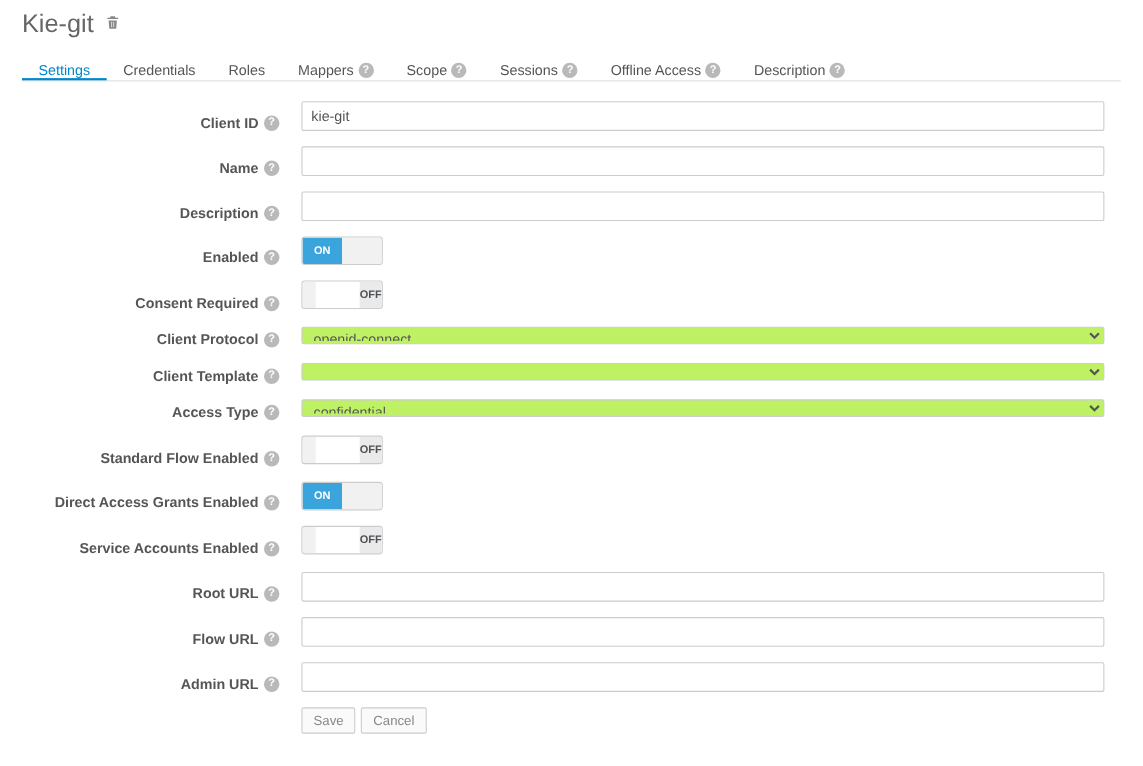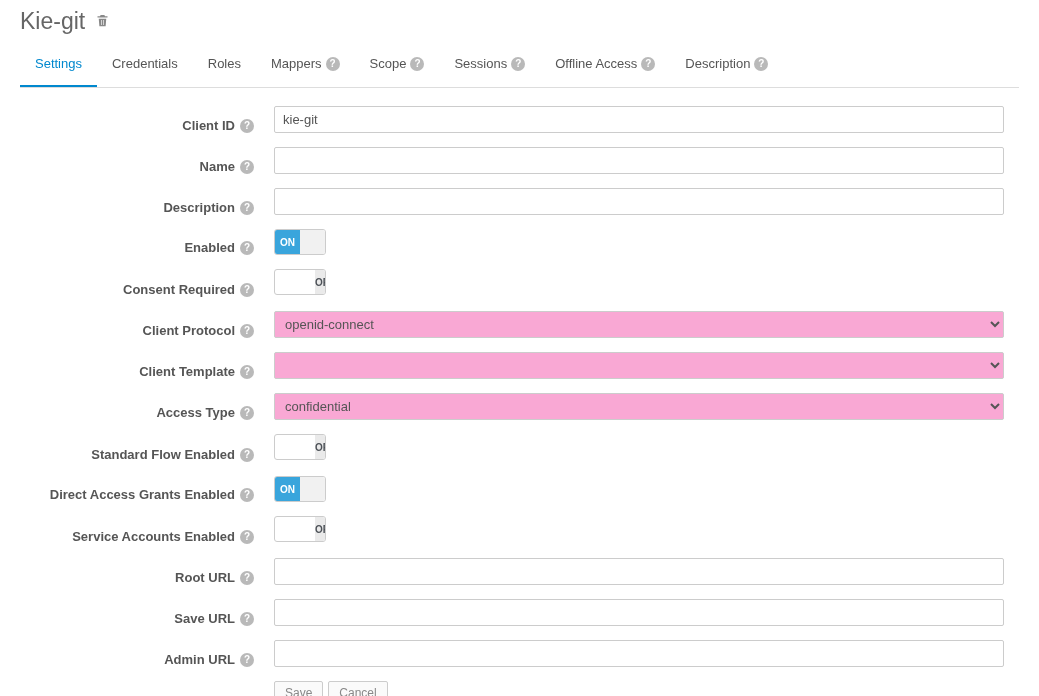--- a/index.html
+++ b/index.html
@@ -3,33 +3,33 @@
 <meta charset="utf-8">
 <style>
   * { box-sizing: border-box; margin: 0; padding: 0; }
   body { font-family: "Helvetica Neue", Helvetica, Arial, sans-serif; font-size: 13px; color: #555; background: #fff; padding: 8px 20px 20px 20px; width: 1039px; }
   
   .page-header { display: flex; align-items: center; gap: 10px; margin-bottom: 12px; }
   .page-title { font-size: 23px; font-weight: 400; color: #666; }
   .trash-icon { cursor: pointer; }
   
   .tabs { display: flex; border-bottom: 1px solid #ddd; gap: 0; }
-  .tab { padding: 9px 15px 14px 15px; color: #555; font-size: 13px; cursor: pointer; border-bottom: 2px solid transparent; display: flex; align-items: center; gap: 4px; }
+  .tab { padding: 9px 15px 0 15px; color: #555; font-size: 13px; cursor: pointer; border-bottom: 2px solid transparent; display: flex; align-items: center; gap: 4px; }
   .tab.active { color: #0088ce; border-bottom-color: #0088ce; }
   .help-icon { display: inline-flex; width: 14px; height: 14px; border-radius: 50%; background: #b9b9b9; color: #fff; font-size: 10px; font-weight: bold; align-items: center; justify-content: center; line-height: 1; }
   
   .form { margin-top: 18px; }
   .form-row { display: flex; align-items: flex-end; margin-bottom: 14px; }
   .form-label { width: 254px; text-align: right; padding-right: 20px; color: #555; font-size: 13px; font-weight: 600; display: flex; justify-content: flex-end; align-items: center; gap: 5px; }
   .form-control-wrap { flex: 1; max-width: 730px; }
   
   input[type=text].tf { width: 100%; height: 27px; border: 1px solid #ccc; border-radius: 2px; padding: 3px 8px; font-size: 13px; color: #555; background: #fff; }
-  select.sf { width: 100%; height: 27px; border: 1px solid #ccc; border-radius: 2px; padding: 2px 6px; font-size: 13px; color: #555; background: #f9a8d4; }
-  
-  .toggle { display: inline-flex; width: 52px; height: 26px; border: 1px solid #ccc; border-radius: 3px; overflow: hidden; cursor: pointer; }
+  select.sf { width: 100%; height: 16px; border: 1px solid #ccc; border-radius: 2px; padding: 2px 6px; font-size: 13px; color: #555; background: #bef264; }
+  
+  .toggle { display: inline-flex; width: 74px; height: 26px; border: 1px solid #ccc; border-radius: 3px; overflow: hidden; cursor: pointer; }
   .toggle .half { flex: 1; display: flex; align-items: center; justify-content: center; font-size: 10px; font-weight: 700; }
   .toggle.on .half.left { background: #39a5dc; color: #fff; }
   .toggle.on .half.right { background: #f1f1f1; }
   .toggle.off .half.left { background: #f1f1f1; }
   .toggle.off .half.right { background: #eaeaea; color: #4d5258; margin-left: 40px; }
   
   .btn-row { margin-left: 254px; display: flex; gap: 5px; margin-top: 6px; }
   .btn { border: 1px solid #ccc; background: #fafafa; color: #888; padding: 4px 10px; font-size: 12px; border-radius: 2px; cursor: pointer; }
 </style>
 </head>
@@ -194,21 +194,21 @@
   <div class="form-row">
     <label class="form-label">
         <span>Root URL</span>
         <span class="help-icon">?</span>
       </label>
     <div class="form-control-wrap"><input type="text" class="tf" value="" style=""></div>
   </div>
 
   <div class="form-row">
     <label class="form-label">
-        <span>Save URL</span>
+        <span>Flow URL</span>
         <span class="help-icon">?</span>
       </label>
     <div class="form-control-wrap"><input type="text" class="tf" value="" style=""></div>
   </div>
 
   <div class="form-row">
     <label class="form-label">
         <span>Admin URL</span>
         <span class="help-icon">?</span>
       </label>

